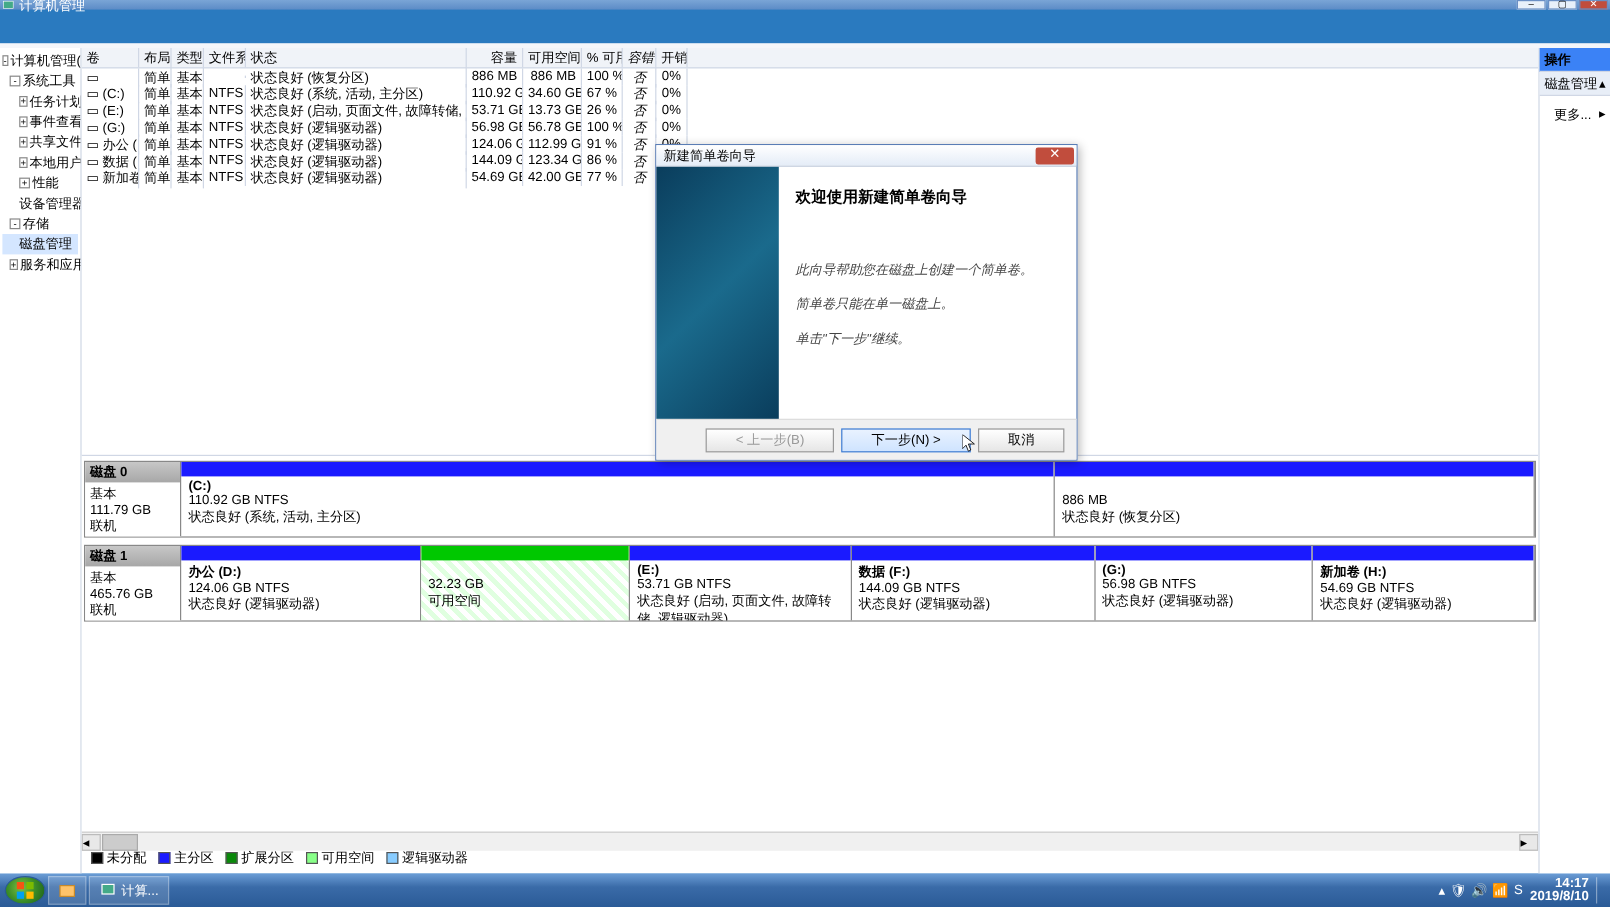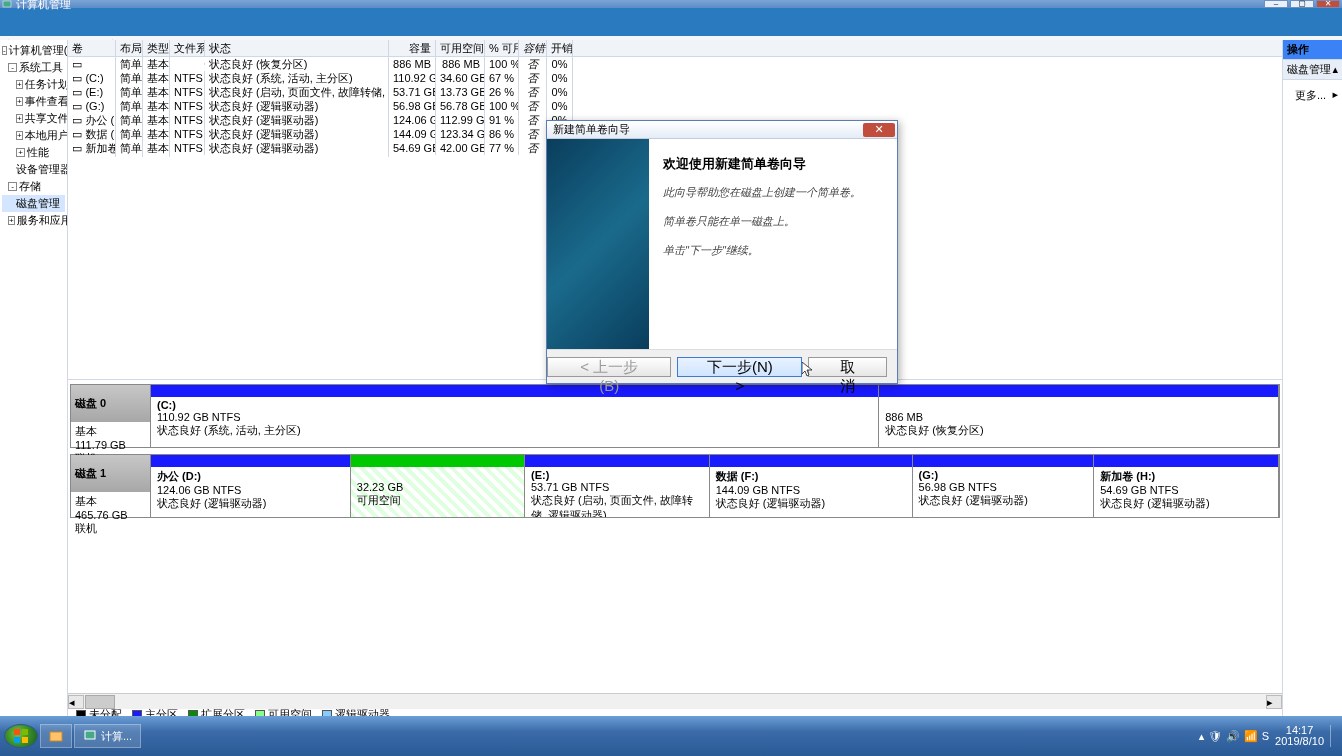--- a/index.html
+++ b/index.html
@@ -37,21 +37,21 @@
 .vhdr > div, .vrow > div { padding: 1px 4px; border-right: 1px solid #d0d7e5; overflow: hidden; white-space: nowrap; }
 .vrow { display: flex; height: 14px; align-items: center; }
 .c-vol { width: 48px; } .c-lay { width: 27px; } .c-typ { width: 27px; } .c-fs { width: 35px; } .c-sta { width: 184px; }
 .c-cap { width: 47px; text-align: right; } .c-fre { width: 49px; text-align: right; } .c-pct { width: 34px; text-align: right; }
 .c-flt { width: 28px; text-align: center; font-style: italic; } .c-ovh { width: 26px; text-align: center; }
 
 
 .diskpanel { flex: 1; padding: 4px 2px; overflow: hidden; background: #fff; }
 .diskrow { display: flex; border: 1px solid #888; margin-bottom: 6px; }
 .diskinfo { width: 80px; background: #fff; border-right: 1px solid #888; padding: 2px 4px; position: relative; }
-.diskinfo .hdr { background: linear-gradient(#c7c7c7, #a7a7a7); color: #000; padding: 11px 4px; margin: -2px -4px 2px -4px; font-weight: bold; }
+.diskinfo .hdr { background: linear-gradient(#c7c7c7, #a7a7a7); color: #000; padding: 1px 4px; margin: -2px -4px 2px -4px; font-weight: bold; }
 .diskparts { flex: 1; display: flex; }
 .part { border-right: 1px solid #888; padding: 2px 6px; position: relative; overflow: hidden; }
 .part .pbar { height: 12px; margin: -2px -6px 2px -6px; }
 .pbar.blue { background: #1a1aff; }
 .pbar.green { background: #00c800; }
 .part.hatch { background: repeating-linear-gradient(45deg, #e0ffe0, #e0ffe0 4px, #fff 4px, #fff 8px); }
 .legend { display: flex; gap: 10px; position: absolute; bottom: 4px; left: 80px; }
 .legend .lg { display: flex; align-items: center; gap: 3px; }
 .lgbox { width: 10px; height: 10px; border: 1px solid #555; }
 
@@ -61,37 +61,37 @@
 .rightpane .sub { background: #e8eef7; border-bottom: 1px solid #d0d7e5; padding: 2px 4px; display: flex; justify-content: space-between; align-items: center; }
 .rightpane .act { padding: 8px 4px 2px 12px; cursor: pointer; }
 
 
 .wizard { position: absolute; left: 546px; top: 120px; width: 352px; background: #fff; border: 1px solid #5a7db5; box-shadow: 2px 2px 8px rgba(0,0,0,0.3); z-index: 100; }
 .wizard .wtitle { height: 18px; background: linear-gradient(#fff, #e4ecf7); display: flex; align-items: center; justify-content: space-between; padding: 0 2px 0 6px; font-size: 11px; border-bottom: 1px solid #c3ccdd; }
 .wclose { width: 32px; height: 14px; background: #c14d3d; color: #fff; text-align: center; line-height: 12px; cursor: pointer; border-radius: 2px; }
 .wizard .wbody { display: flex; height: 210px; }
 .wizard .wside { width: 102px; background: linear-gradient(135deg, #0a3d5c, #1a6a8c, #0a3d5c); }
 .wizard .wmain { flex: 1; padding: 16px 14px; }
-.wizard .wmain h3 { font-size: 13px; margin-bottom: 12px; }
+.wizard .wmain h3 { font-size: 13px; margin-bottom: 44px; }
 .wizard .wmain p { font-size: 11px; margin-bottom: 14px; color: #444; font-style: italic; }
 .wizard .wbtns { height: 34px; border-top: 1px solid #ddd; background: #f0f0f0; display: flex; align-items: center; justify-content: flex-end; padding-right: 10px; gap: 6px; }
-.wbtn { min-width: 54px; height: 20px; border: 1px solid #999; background: linear-gradient(#fff,#e6e6e6); padding: 0 24px; cursor: pointer; font-size: 15px; }
+.wbtn { min-width: 54px; height: 20px; border: 1px solid #999; background: linear-gradient(#fff,#e6e6e6); padding: 0 24px; cursor: pointer; font-size: 11px; }
 .wbtn.disabled { color: #999; cursor: default; }
 .wbtn.focus { border: 1px solid #3a7bd5; background: linear-gradient(#e9f2ff,#cfe4ff); }
 .redbox { position: absolute; border: 3px solid #f00; pointer-events: none; }
 .cursor { position: absolute; width: 12px; height: 16px; z-index: 200; }
 
 
-.taskbar { position: absolute; bottom: 0; left: 0; right: 0; height: 40px; background: linear-gradient(#6b9dd6, #3a6ba8 40%, #2a5a96); display: flex; align-items: center; justify-content: space-between; padding: 0 4px; }
+.taskbar { position: absolute; bottom: 0; left: 0; right: 0; height: 28px; background: linear-gradient(#6b9dd6, #3a6ba8 40%, #2a5a96); display: flex; align-items: center; justify-content: space-between; padding: 0 4px; }
 .taskbar .left { display: flex; align-items: center; gap: 2px; }
 .startorb { width: 34px; height: 24px; background: radial-gradient(circle at 40% 40%, #7bc142, #3a8c28 50%, #1a5c18); border-radius: 50%; border: 1px solid #2a5a96; display:flex; align-items:center; justify-content:center; }
 .taskbtn { height: 24px; padding: 0 8px; background: rgba(255,255,255,0.15); border: 1px solid rgba(255,255,255,0.3); display:flex; align-items:center; gap:4px; color:#fff; cursor:pointer; }
 .taskbar .right { display:flex; align-items:center; gap:6px; color:#fff; font-size:10px; }
 .tray { display:flex; align-items:center; gap:4px; }
-.clock { text-align:center; line-height:11px; }
+.clock { text-align:right; line-height:11px;font-weight:bold; }
 
 .scrollbar { height: 16px; background: #f0f0f0; border-top: 1px solid #ccc; display:flex; align-items:center; }
 .sbtn { width:16px; height:14px; border:1px solid #bbb; background:#e8e8e8; }
 .sthumb { width:30px; height:14px; background:#ccc; border:1px solid #aaa; margin-left:1px; }
 
 svg { display:block; }
 </style>
 </head>
 <body>
 

